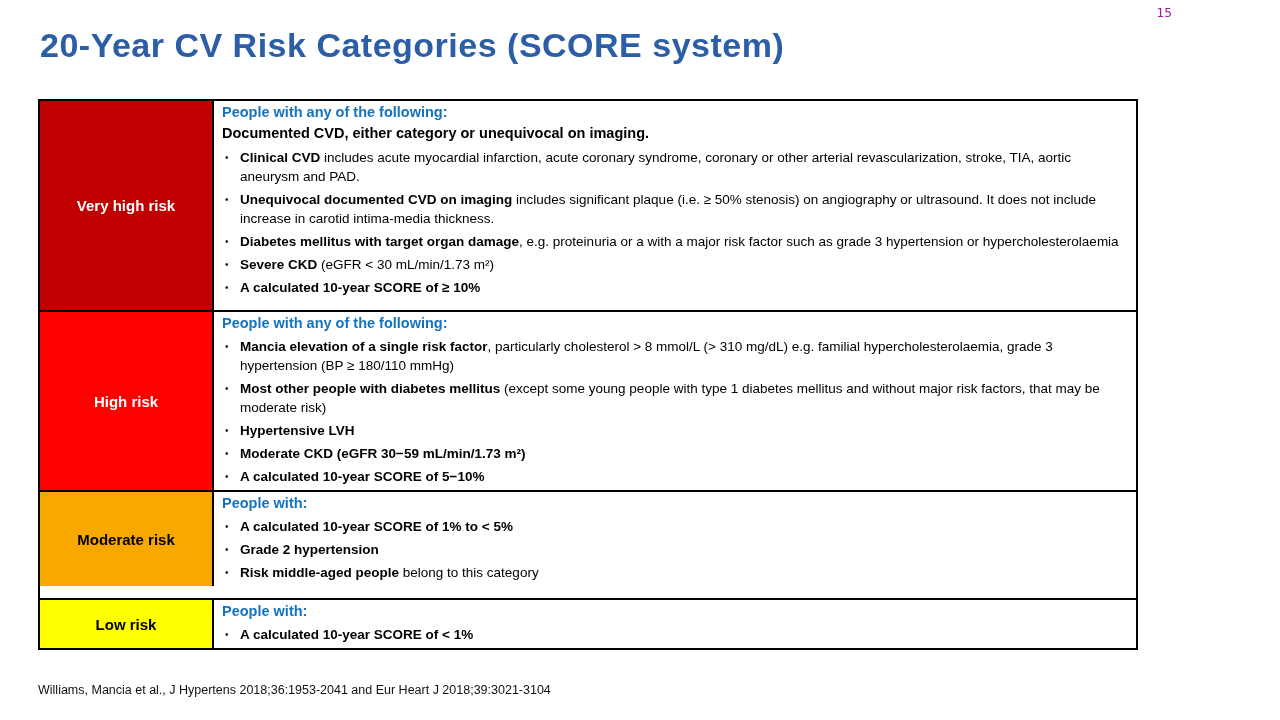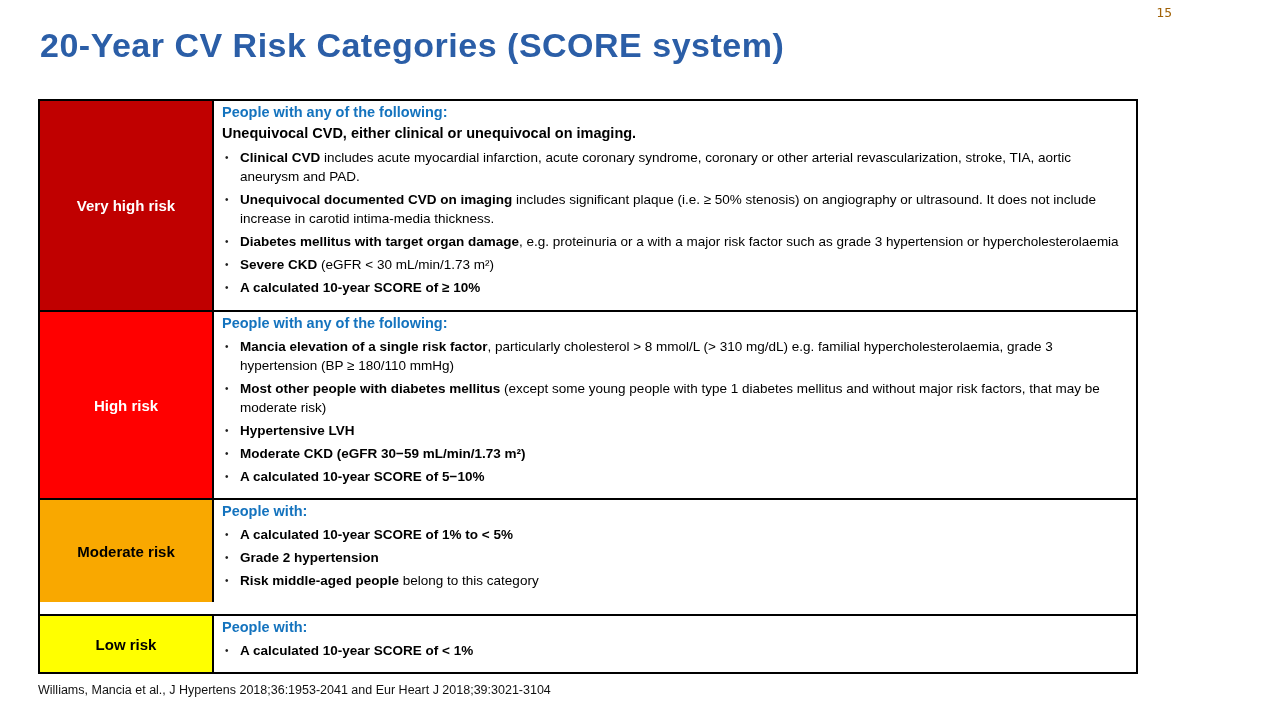--- a/index.html
+++ b/index.html
@@ -6,21 +6,21 @@
   body {
     width: 1280px; height: 720px;
     background: #ffffff;
     font-family: "Liberation Sans", sans-serif;
     position: relative;
     color: #000;
     overflow: hidden;
   }
   .page-number {
     position: absolute; top: 5px; right: 108px;
-    font-size: 13px; color: #a16207;
+    font-size: 13px; color: #a21caf;
     font-family: "DejaVu Sans Mono", monospace;
   }
   .slide-title {
     position: absolute; left: 40px; top: 26px;
     font-size: 34px; font-weight: bold;
     letter-spacing: 0.5px;
     margin: 0;
   }
   .risk-table {
     position: absolute; left: 38px; top: 99px;
@@ -38,21 +38,21 @@
   .label-cell {
     flex: 0 0 174px; width: 174px;
     border-right: 2px solid #000;
     display: flex; align-items: center; justify-content: center;
     font-weight: bold; font-size: 15px;
     box-sizing: border-box;
     text-align: center;
   }
   .content-cell {
     flex: 1;
-    padding: 1px 10px 12px 8px;
+    padding: 1px 10px 4px 8px;
     box-sizing: border-box;
   }
   .cell-header {
     font-weight: bold; font-size: 14.5px; line-height: 20px;
   }
   .cell-subheader {
     font-weight: bold; font-size: 14.5px; line-height: 22px; color: #000;
   }
   .bullet {
     display: flex;
@@ -78,21 +78,21 @@
 <div class="page-number">15</div>
 
 <h1 class="slide-title" style="color: rgb(43, 94, 167);">20-Year CV Risk Categories (SCORE system)</h1>
 
 <div class="risk-table">
 
   <div class="trow row-very-high">
     <div class="label-cell" style="color: rgb(255, 255, 255); background: rgb(192, 0, 0);">Very high risk</div>
     <div class="content-cell">
       <div class="cell-header" style="color: rgb(20, 115, 190);">People with any of the following:</div>
-      <div class="cell-subheader">Unequivocal CVD, either clinical or unequivocal on imaging.</div>
+      <div class="cell-subheader">Documented CVD, either category or unequivocal on imaging.</div>
       <div class="bullet">
         <span class="dot">•</span>
         <span class="txt"><b>Clinical CVD</b><span> includes acute myocardial infarction, acute coronary syndrome, coronary or other arterial revascularization, stroke, TIA, aortic aneurysm and PAD.</span></span>
       </div>
       <div class="bullet">
         <span class="dot">•</span>
         <span class="txt"><b>Unequivocal documented CVD on imaging</b><span> includes significant plaque (i.e. ≥ 50% stenosis) on angiography or ultrasound. It does not include increase in carotid intima-media thickness.</span></span>
       </div>
       <div class="bullet">
         <span class="dot">•</span>

